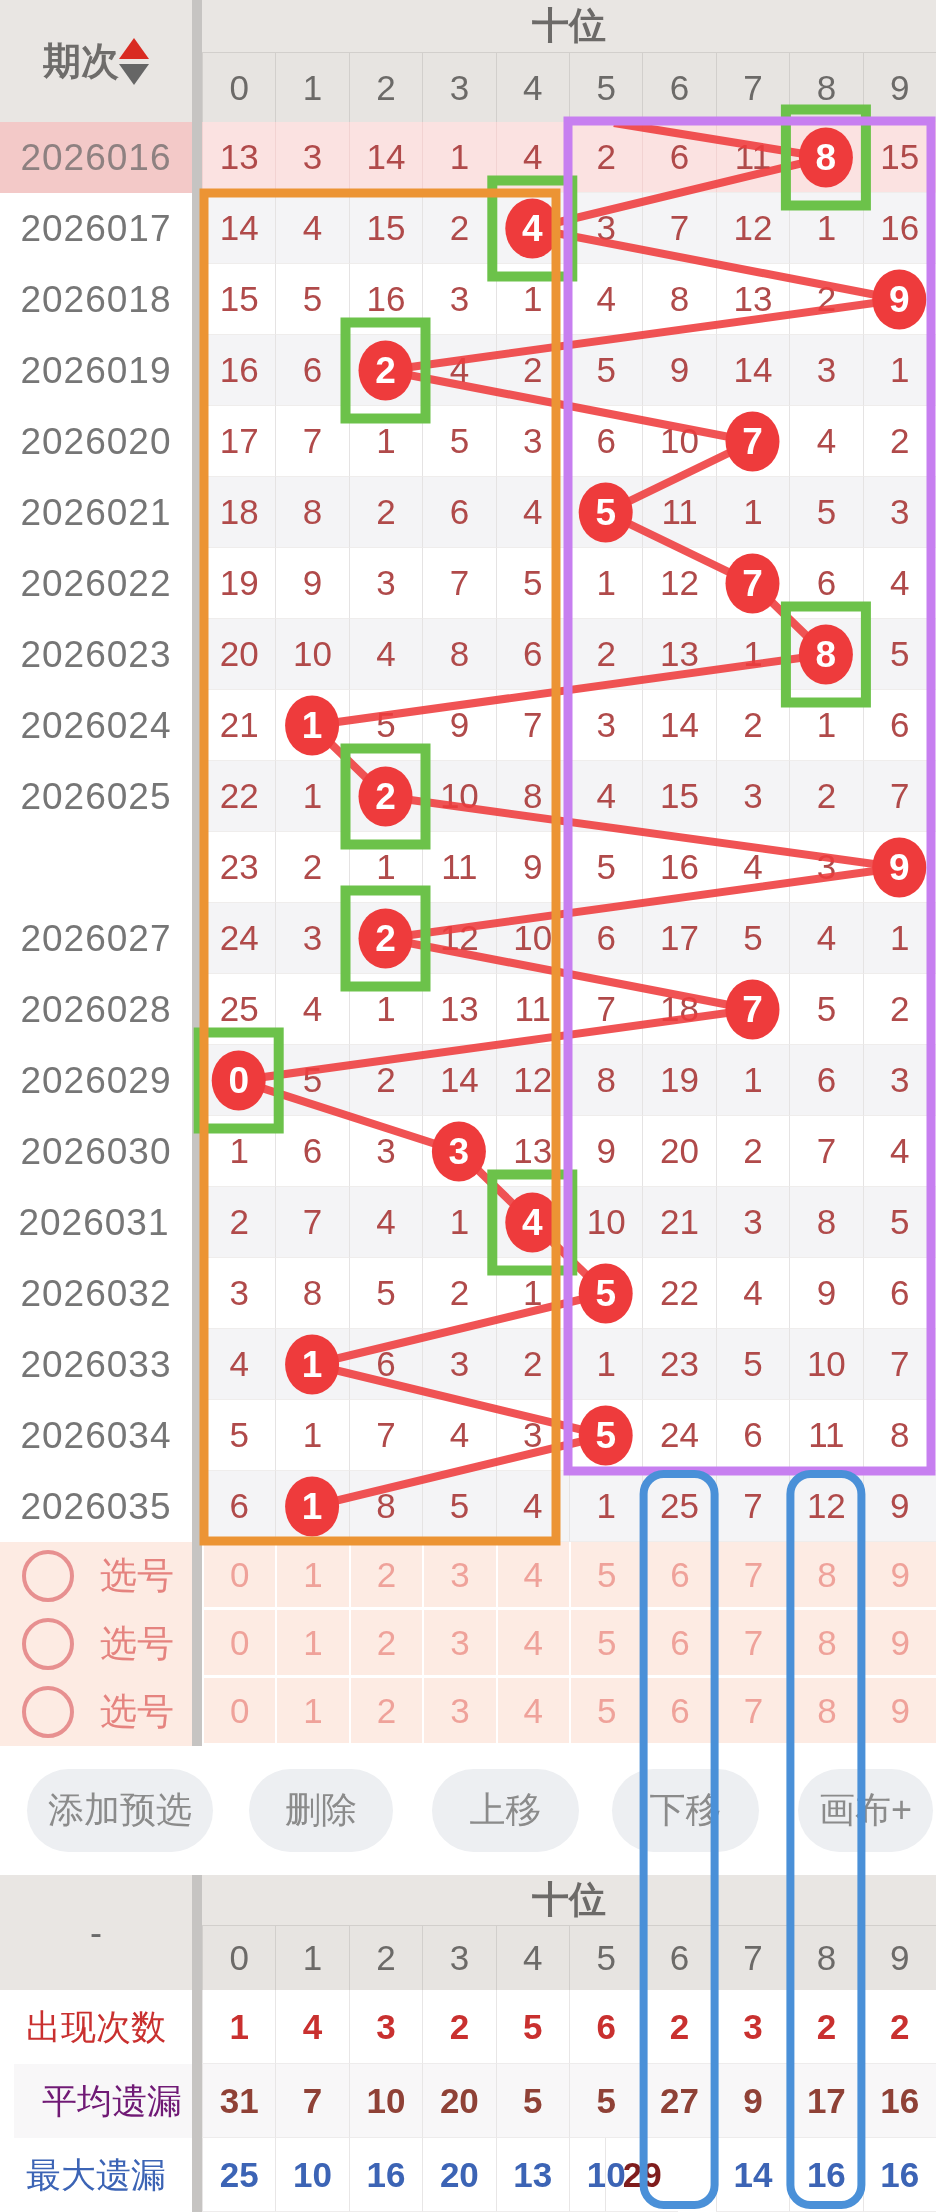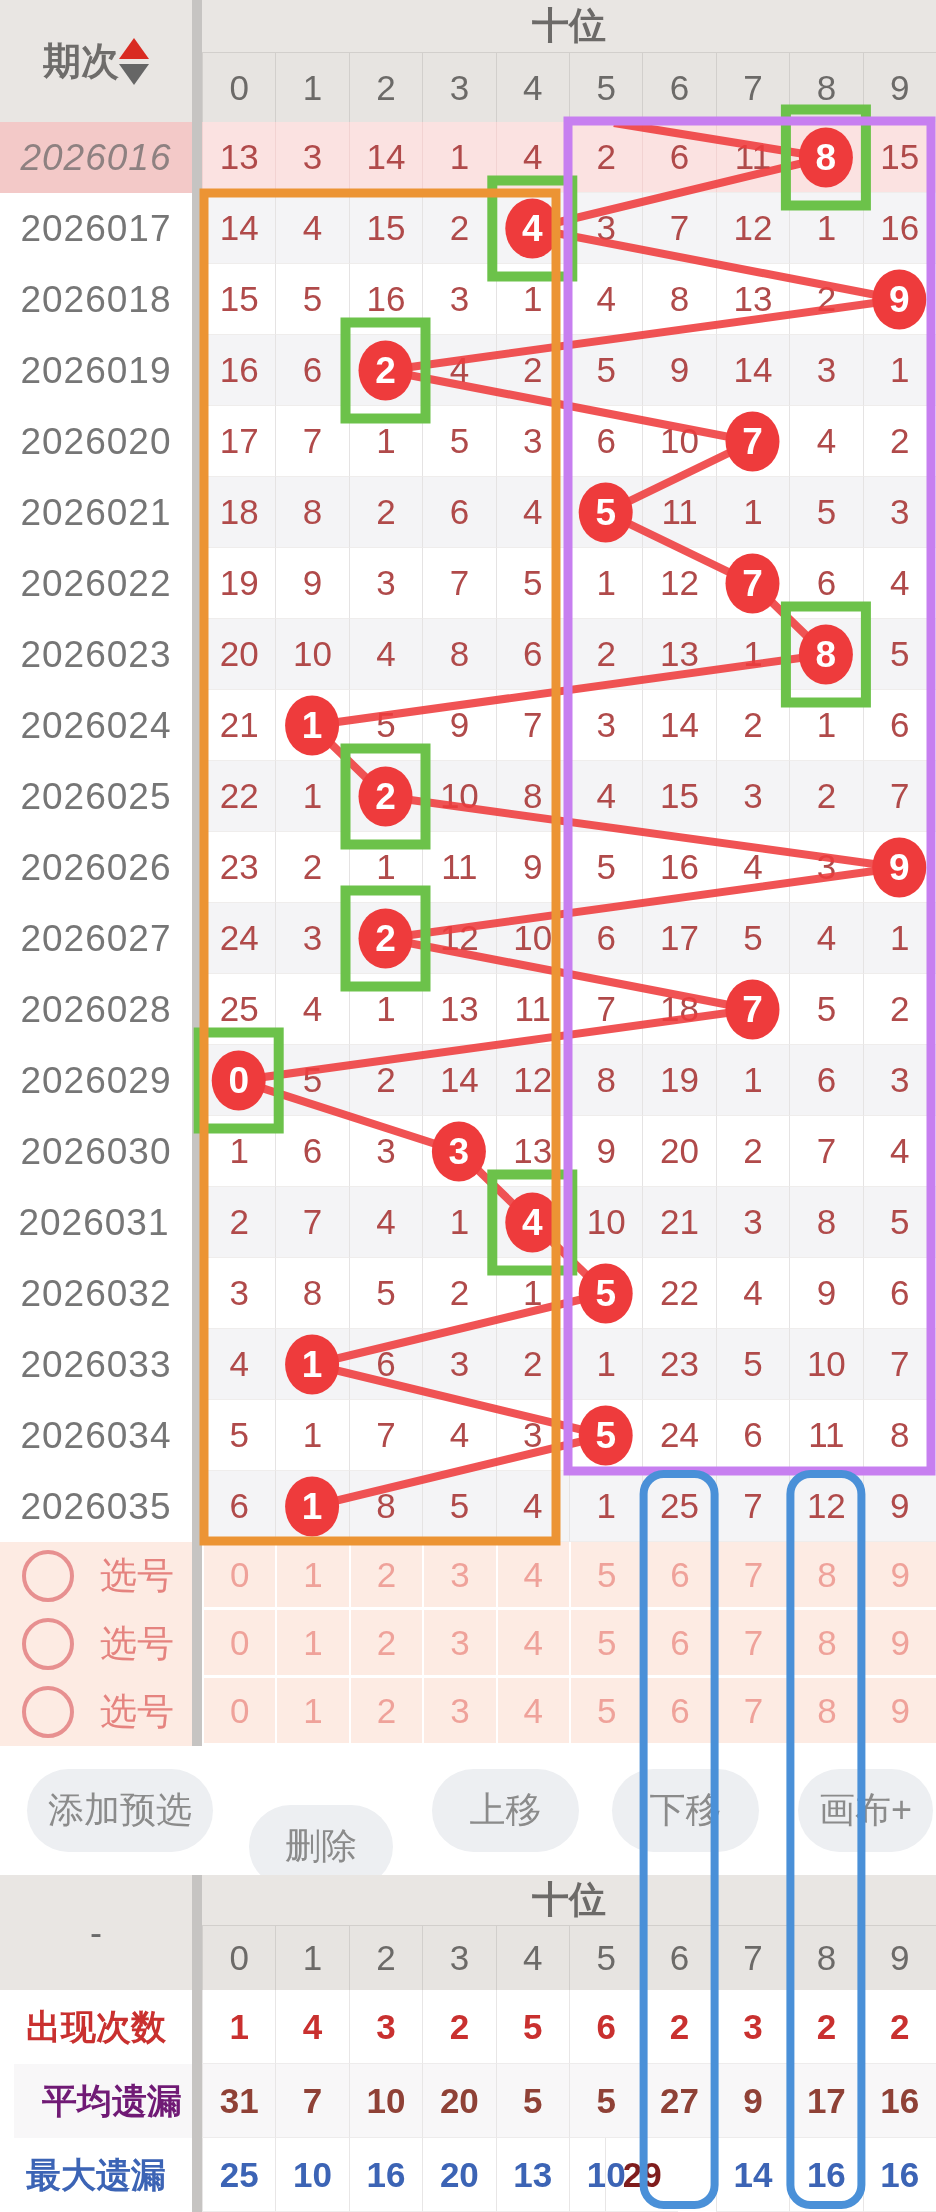--- a/index.html
+++ b/index.html
@@ -24,21 +24,21 @@
   .cell.pink{background:#fbe2e1;border-left-color:#f2d3d2;}
   .sel-row-bg{background:#fdebe3;}
   .sel-label{display:flex;align-items:center;font-size:37px;color:#e5837f;}
   .sel-circle{width:44px;height:44px;border:4px solid #e79090;border-radius:50%;margin:0 26px 0 22px;background:transparent;}
   .sel-cell{display:flex;align-items:center;justify-content:center;font-size:35px;color:#efa29a;
             background:#fdebe3;border-left:2px solid #fff;border-bottom:3px solid #fff;}
   .btn-band{background:#ffffff;}
   .pill{display:flex;align-items:center;justify-content:center;background:#edeff2;border-radius:44px;
         font-size:36px;color:#8b8b8b;cursor:pointer;}
   .corner-cell{display:flex;align-items:center;justify-content:center;font-size:36px;color:#6a6a6a;}
-  .stat-label{display:flex;align-items:center;justify-content:center;font-size:35px;font-weight:700;}
+  .stat-label{display:flex;align-items:center;justify-content:center;font-size:35px;font-weight:400;}
   .stat-cell{display:flex;align-items:center;justify-content:center;font-size:35px;font-weight:700;
              border-left:1px solid #e8e6e6;border-bottom:1px solid #eeecec;}
   .stat-row-alt{background:#f8f7f8;}
   svg.overlay{position:absolute;left:0;top:0;z-index:20;pointer-events:none;}
 </style>
 </head>
 <body>
 
 <div class="screen">
 
@@ -64,21 +64,21 @@
       <div class="abs digit-cell" style="left: 348.8px; top: 52px; width: 73.4px; height: 70px;">2</div>
       <div class="abs digit-cell" style="left: 422.2px; top: 52px; width: 73.4px; height: 70px;">3</div>
       <div class="abs digit-cell" style="left: 495.6px; top: 52px; width: 73.4px; height: 70px;">4</div>
       <div class="abs digit-cell" style="left: 569px; top: 52px; width: 73.4px; height: 70px;">5</div>
       <div class="abs digit-cell" style="left: 642.4px; top: 52px; width: 73.4px; height: 70px;">6</div>
       <div class="abs digit-cell" style="left: 715.8px; top: 52px; width: 73.4px; height: 70px;">7</div>
       <div class="abs digit-cell" style="left: 789.2px; top: 52px; width: 73.4px; height: 70px;">8</div>
       <div class="abs digit-cell" style="left: 862.6px; top: 52px; width: 73.4px; height: 70px;">9</div>
     </div>
   <div class="grp" id="main-rows">
-      <div class="abs row-label pink" style="left: 0px; top: 122px; width: 192px; height: 71px; font-style: italic;">2026016</div>
+      <div class="abs row-label pink" style="left: 0px; top: 122px; width: 192px; height: 71px;">2026016</div>
       <div class="abs cell pink" style="left: 202px; top: 122px; width: 73.4px; height: 71px;">13</div>
       <div class="abs cell pink" style="left: 275.4px; top: 122px; width: 73.4px; height: 71px;">3</div>
       <div class="abs cell pink" style="left: 348.8px; top: 122px; width: 73.4px; height: 71px;">14</div>
       <div class="abs cell pink" style="left: 422.2px; top: 122px; width: 73.4px; height: 71px;">1</div>
       <div class="abs cell pink" style="left: 495.6px; top: 122px; width: 73.4px; height: 71px;">4</div>
       <div class="abs cell pink" style="left: 569px; top: 122px; width: 73.4px; height: 71px;">2</div>
       <div class="abs cell pink" style="left: 642.4px; top: 122px; width: 73.4px; height: 71px;">6</div>
       <div class="abs cell pink" style="left: 715.8px; top: 122px; width: 73.4px; height: 71px;">11</div>
       <div class="abs cell pink" style="left: 789.2px; top: 122px; width: 73.4px; height: 71px;">8</div>
       <div class="abs cell pink" style="left: 862.6px; top: 122px; width: 73.4px; height: 71px;">15</div>
@@ -174,21 +174,20 @@
       <div class="abs cell shade" style="left: 202px; top: 761px; width: 73.4px; height: 71px;">22</div>
       <div class="abs cell shade" style="left: 275.4px; top: 761px; width: 73.4px; height: 71px;">1</div>
       <div class="abs cell shade" style="left: 348.8px; top: 761px; width: 73.4px; height: 71px;">2</div>
       <div class="abs cell shade" style="left: 422.2px; top: 761px; width: 73.4px; height: 71px;">10</div>
       <div class="abs cell shade" style="left: 495.6px; top: 761px; width: 73.4px; height: 71px;">8</div>
       <div class="abs cell shade" style="left: 569px; top: 761px; width: 73.4px; height: 71px;">4</div>
       <div class="abs cell shade" style="left: 642.4px; top: 761px; width: 73.4px; height: 71px;">15</div>
       <div class="abs cell shade" style="left: 715.8px; top: 761px; width: 73.4px; height: 71px;">3</div>
       <div class="abs cell shade" style="left: 789.2px; top: 761px; width: 73.4px; height: 71px;">2</div>
       <div class="abs cell shade" style="left: 862.6px; top: 761px; width: 73.4px; height: 71px;">7</div>
-      <div class="abs row-label" style="left: 0px; top: 832px; width: 192px; height: 71px;">2026026</div>
       <div class="abs cell" style="left: 202px; top: 832px; width: 73.4px; height: 71px;">23</div>
       <div class="abs cell" style="left: 275.4px; top: 832px; width: 73.4px; height: 71px;">2</div>
       <div class="abs cell" style="left: 348.8px; top: 832px; width: 73.4px; height: 71px;">1</div>
       <div class="abs cell" style="left: 422.2px; top: 832px; width: 73.4px; height: 71px;">11</div>
       <div class="abs cell" style="left: 495.6px; top: 832px; width: 73.4px; height: 71px;">9</div>
       <div class="abs cell" style="left: 569px; top: 832px; width: 73.4px; height: 71px;">5</div>
       <div class="abs cell" style="left: 642.4px; top: 832px; width: 73.4px; height: 71px;">16</div>
       <div class="abs cell" style="left: 715.8px; top: 832px; width: 73.4px; height: 71px;">4</div>
       <div class="abs cell" style="left: 789.2px; top: 832px; width: 73.4px; height: 71px;">3</div>
       <div class="abs cell" style="left: 862.6px; top: 832px; width: 73.4px; height: 71px;">9</div>
@@ -333,21 +332,21 @@
       <div class="abs sel-cell" style="left: 569px; top: 1678px; width: 73.4px; height: 68px;">5</div>
       <div class="abs sel-cell" style="left: 642.4px; top: 1678px; width: 73.4px; height: 68px;">6</div>
       <div class="abs sel-cell" style="left: 715.8px; top: 1678px; width: 73.4px; height: 68px;">7</div>
       <div class="abs sel-cell" style="left: 789.2px; top: 1678px; width: 73.4px; height: 68px;">8</div>
       <div class="abs sel-cell" style="left: 862.6px; top: 1678px; width: 73.4px; height: 68px;">9</div>
     </div>
 
   <div class="abs btn-band" style="left:0;top:1746px;width:936px;height:129px;"></div>
   <div class="grp" id="buttons">
       <div class="abs pill" style="left: 27px; top: 1769px; width: 186px; height: 83px;">添加预选</div>
-      <div class="abs pill" style="left: 249px; top: 1769px; width: 144px; height: 83px; margin-top: 36px;">删除</div>
+      <div class="abs pill" style="left: 249px; top: 1769px; width: 144px; height: 83px;">删除</div>
       <div class="abs pill" style="left: 432px; top: 1769px; width: 147px; height: 83px;">上移</div>
       <div class="abs pill" style="left: 612px; top: 1769px; width: 147px; height: 83px;">下移</div>
       <div class="abs pill" style="left: 798px; top: 1769px; width: 135px; height: 83px;">画布+</div>
     </div>
 
   <div class="abs hdr-bg" style="left:0;top:1875px;width:936px;height:115px;"></div>
   <div class="abs hdr-bg corner-cell" style="left:0;top:1875px;width:192px;height:115px;">-</div>
   <div class="abs group-hdr" style="left:202px;top:1875px;width:734px;height:50px;">十位</div>
   <div class="grp" id="digit-header-bottom">
       <div class="abs digit-cell" style="left: 202px; top: 1925px; width: 73.4px; height: 65px;">0</div>

